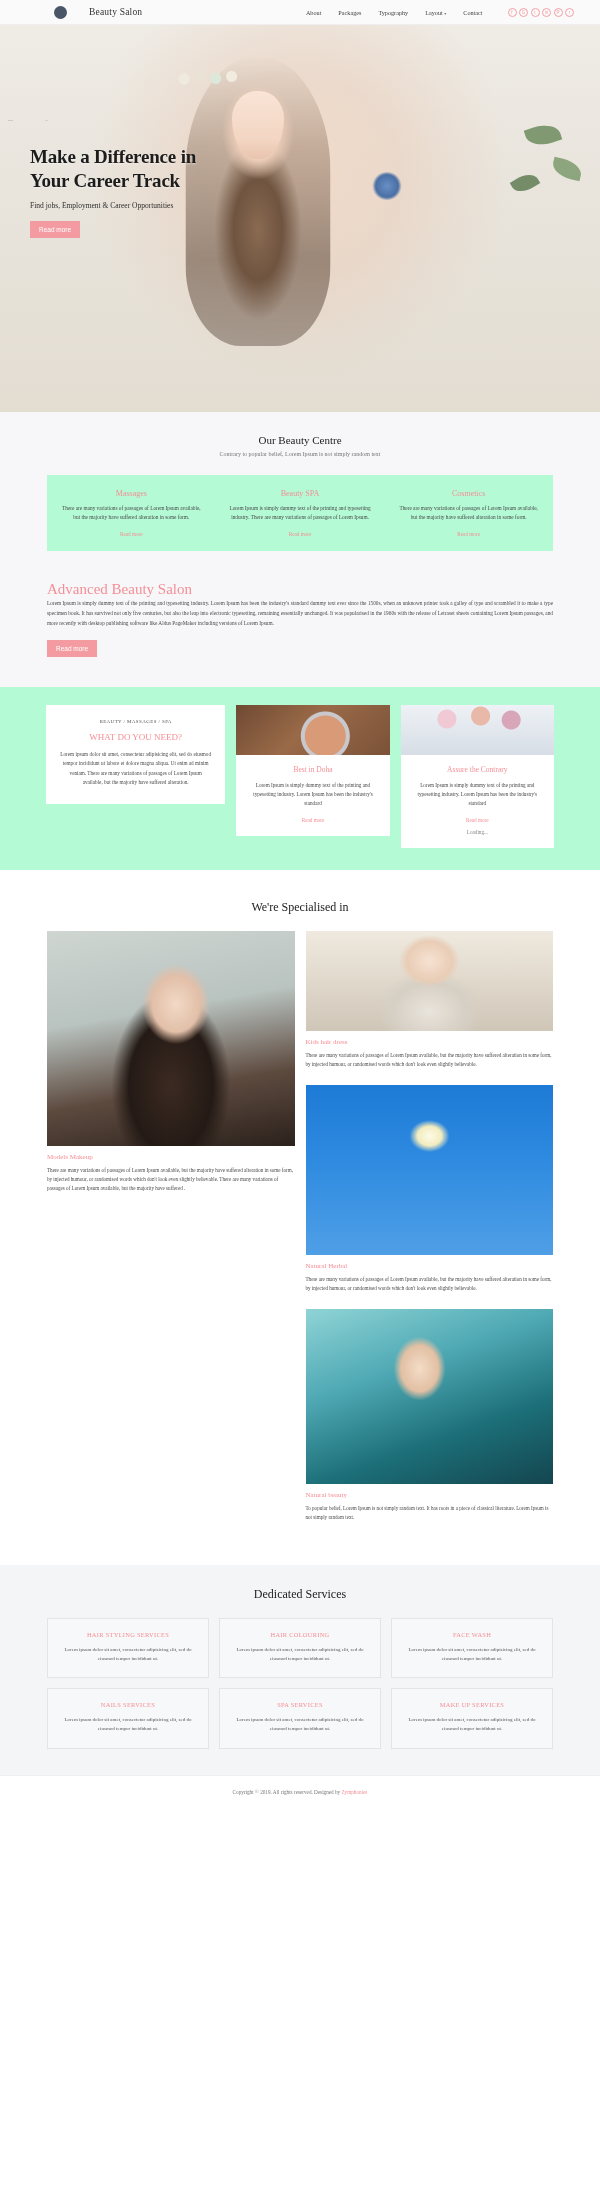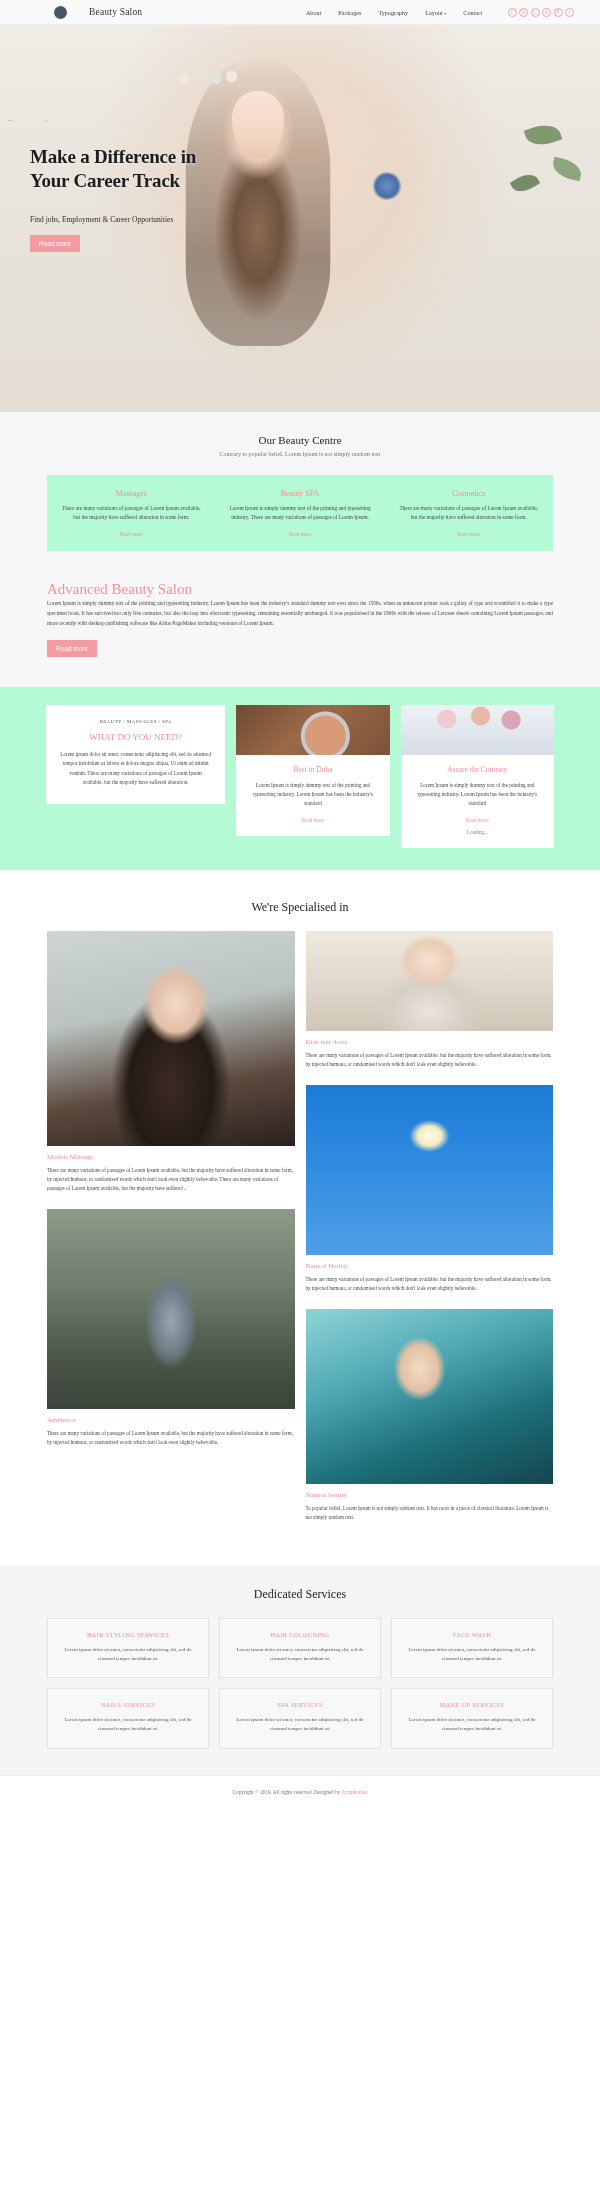--- a/index.html
+++ b/index.html
@@ -83,21 +83,21 @@
     position:absolute; left:8px; top:95px; width:40px; height:120px;
     background:
       linear-gradient(170deg, rgba(190,180,165,.55) 0 1.4px, transparent 1.4px),
       linear-gradient(200deg, rgba(190,180,165,.45) 0 1.4px, transparent 1.4px);
   }
   .hero-text { position:absolute; left:30px; top:120px; z-index:5; }
   .hero-title {
     font-size:19px; line-height:1.28; color:#1c1c1c;
     font-weight:700; letter-spacing:-.2px; text-shadow:0 1px 2px rgba(255,255,255,.5);
   }
-  .hero-sub { font-size:7.5px; color:#2d2d2d; margin-top:21px; }
+  .hero-sub { font-size:7.5px; color:#2d2d2d; margin-top:7px; }
   .btn-pink {
     display:inline-block; margin-top:11px;
     background:#f49ba1; color:#fff;
     font-size:6.5px; padding:5px 9px;
     font-family:"Liberation Sans", sans-serif;
     cursor:pointer;
   }
 
   
   .sec-centre { background:#f7f7f9; padding:22px 0 30px; }
@@ -296,25 +296,20 @@
 
 <div class="sec-spec">
   <div class="spec-title">We're Specialised in</div>
   <div class="gal">
     <div class="gal-col">
       <div class="gi">
         <div class="gi-img img-models"></div>
         <div class="gi-title">Models Makeup</div>
         <div class="gi-body">There are many variations of passages of Lorem Ipsum available, but the majority have suffered alteration in some form, by injected humour, or randomised words which don't look even slightly believable. There are many variations of passages of Lorem Ipsum available, but the majority have suffered .</div>
       </div>
-      <div class="gi">
-        <div class="gi-img img-amb"></div>
-        <div class="gi-title">Ambience</div>
-        <div class="gi-body">There are many variations of passages of Lorem Ipsum available, but the majority have suffered alteration in some form, by injected humour, or randomised words which don't look even slightly believable.</div>
-      </div>
     </div>
     <div class="gal-col">
       <div class="gi">
         <div class="gi-img img-kids"></div>
         <div class="gi-title">Kids hair dress</div>
         <div class="gi-body">There are many variations of passages of Lorem Ipsum available, but the majority have suffered alteration in some form, by injected humour, or randomised words which don't look even slightly believable.</div>
       </div>
       <div class="gi">
         <div class="gi-img img-herbal"></div>
         <div class="gi-title">Natural Herbal</div>

